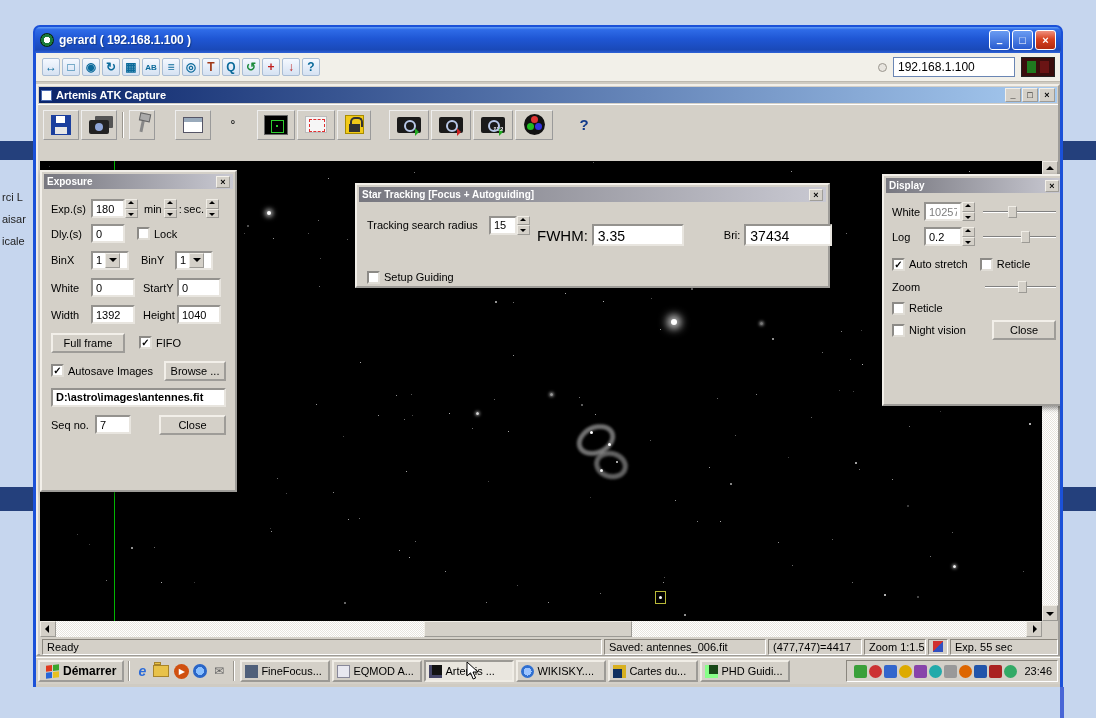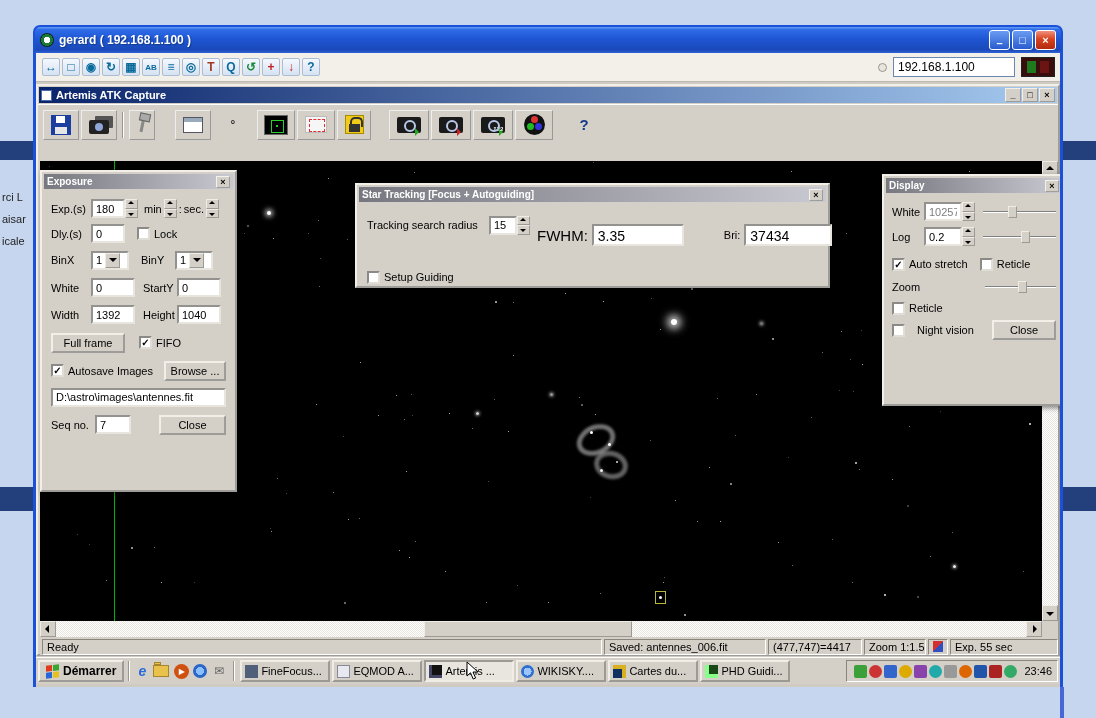--- a/index.html
+++ b/index.html
@@ -452,21 +452,21 @@
             <span class="btn" style="width:74px;padding:2px 0">Full frame</span>
             <span class="cb on" style="margin-left:14px"></span>
             <span class="lbl" style="margin-left:4px">FIFO</span>
           </div>
           <div class="row" style="height:27px">
             <span class="cb on"></span>
             <span class="lbl" style="margin-left:4px">Autosave Images</span>
             <span class="btn" style="width:62px;margin-left:auto;padding:2px 0">Browse ...</span>
           </div>
           <div class="row" style="height:26px">
-            <input class="field" readonly="" style="width: 181px;" value="D:\astro\images\antennes.fit">
+            <input class="field" readonly="" style="width: 181px; font-weight: bold;" value="D:\astro\images\antennes.fit">
           </div>
           <div class="row" style="height:29px">
             <span class="lbl" style="width:46px">Seq no.</span>
             <input class="field" readonly="" style="width: 36px;" value="7">
             <span class="btn" style="width:70px;margin-left:28px;padding:2px 0">Close</span>
           </div>
         </div>
       </div>
 
       <div class="dlg" style="left:319px;top:101px;width:475px;height:105px">
@@ -536,21 +536,21 @@
                 <i class="gr"></i>
                 <i class="th" style="left:46%"></i>
               </span>
           </div>
           <div class="row" style="height:20px">
             <span class="cb"></span>
             <span class="lbl" style="margin-left:4px">Reticle</span>
           </div>
           <div class="row" style="height:24px">
             <span class="cb"></span>
-            <span class="lbl" style="margin-left:12px">Night vision</span>
+            <span class="lbl" style="margin-left:4px">Night vision</span>
             <span class="btn" style="width:64px;margin-left:auto;padding:2px 0">Close</span>
           </div>
         </div>
       </div>
 
       <div class="abs" style="left:0;top:575px;width:1024px;height:27px;background:#d4d0c8;border-top:1px solid #fff;display:flex;align-items:center;padding:0 2px">
         <span class="btn" style="display:flex;align-items:center;gap:4px;height:22px;padding:0 6px;font-weight:bold;font-size:12px">
           <i style="width:13px;height:13px;display:grid;grid-template-columns:6px 6px;grid-template-rows:6px 6px;gap:1px;transform:skewY(-6deg)">
               <b style="background:#e03a1e"></b>
               <b style="background:#3aa62e"></b>

